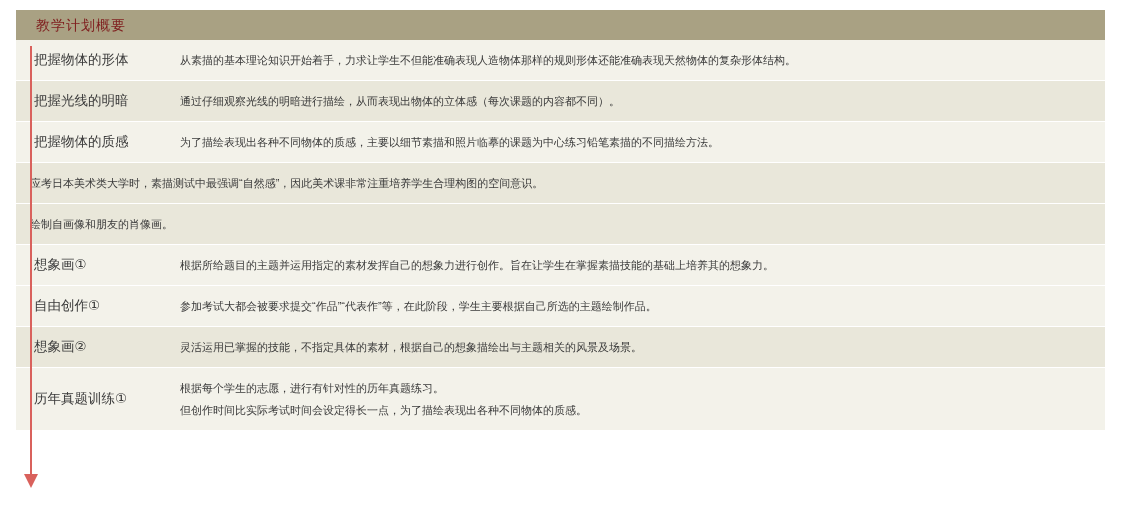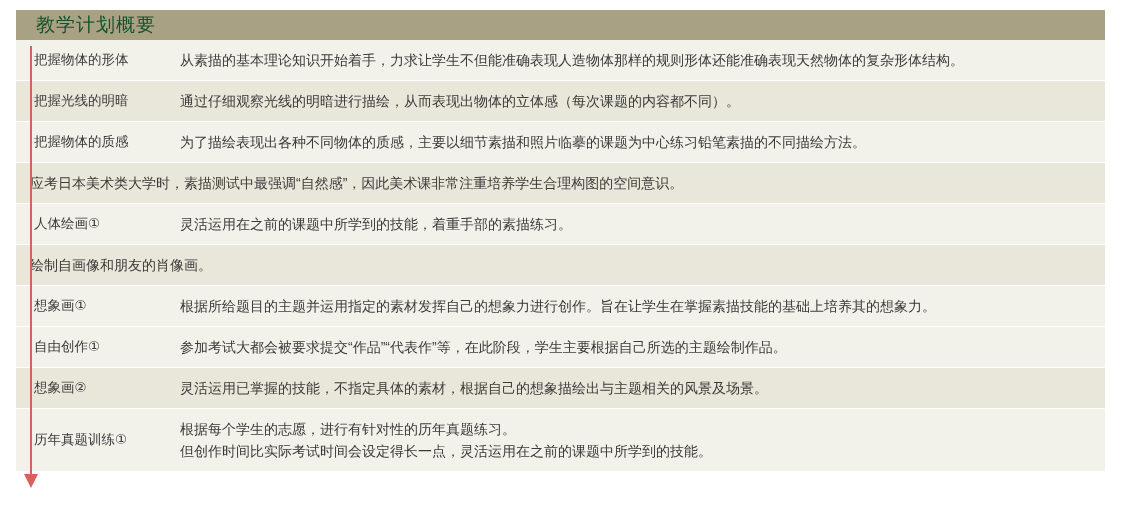--- a/index.html
+++ b/index.html
@@ -21,22 +21,22 @@
   }
   .table {
     position: absolute;
     left: 16px;
     top: 10px;
     width: 1089px;
   }
   .header-bar {
     height: 30px;
     background: #a9a183;
-    color: #14532d;
-    font-size: 19px;
+    color: #7f1d1d;
+    font-size: 14px;
     line-height: 30px;
     padding-left: 20px;
     letter-spacing: 1px;
   }
   .row {
     display: flex;
     align-items: stretch;
     border-bottom: 1px solid #ffffff;
   }
   .row.odd  { background: #f3f2ea; }
@@ -47,21 +47,21 @@
     padding: 9px 10px 9px 18px;
     font-size: 13.5px;
     line-height: 20px;
     box-sizing: border-box;
     display: flex;
     align-items: center;
   }
   .cell-desc {
     flex: 1;
     padding: 9px 22px 9px 14px;
-    font-size: 14px;
+    font-size: 11px;
     line-height: 22px;
     box-sizing: border-box;
     display: flex;
     flex-direction: column;
     justify-content: center;
   }
   .cell-desc .line { white-space: nowrap; }
   .arrow {
     position: absolute;
     left: 24px;
@@ -113,26 +113,20 @@
           <div class="cell-title">把握物体的质感</div>
           <div class="cell-desc">
             <div class="line">为了描绘表现出各种不同物体的质感，主要以细节素描和照片临摹的课题为中心练习铅笔素描的不同描绘方法。</div>
           </div>
         </div>
         <div class="row even">
           <div class="cell-desc">
             <div class="line">应考日本美术类大学时，素描测试中最强调“自然感”，因此美术课非常注重培养学生合理构图的空间意识。</div>
           </div>
         </div>
-        <div class="row odd">
-          <div class="cell-title">人体绘画①</div>
-          <div class="cell-desc">
-            <div class="line">灵活运用在之前的课题中所学到的技能，着重手部的素描练习。</div>
-          </div>
-        </div>
         <div class="row even">
           <div class="cell-desc">
             <div class="line">绘制自画像和朋友的肖像画。</div>
           </div>
         </div>
         <div class="row odd">
           <div class="cell-title">想象画①</div>
           <div class="cell-desc">
             <div class="line">根据所给题目的主题并运用指定的素材发挥自己的想象力进行创作。旨在让学生在掌握素描技能的基础上培养其的想象力。</div>
           </div>
@@ -146,21 +140,21 @@
         <div class="row even">
           <div class="cell-title">想象画②</div>
           <div class="cell-desc">
             <div class="line">灵活运用已掌握的技能，不指定具体的素材，根据自己的想象描绘出与主题相关的风景及场景。</div>
           </div>
         </div>
         <div class="row odd">
           <div class="cell-title">历年真题训练①</div>
           <div class="cell-desc">
             <div class="line">根据每个学生的志愿，进行有针对性的历年真题练习。</div>
-            <div class="line">但创作时间比实际考试时间会设定得长一点，灵活运用在之前的课题中所学到的技能。</div>
+            <div class="line">但创作时间比实际考试时间会设定得长一点，为了描绘表现出各种不同物体的质感。</div>
           </div>
         </div>
       </div>
   </div>
 
   <div class="arrow">
     <div class="shaft"></div>
     <div class="head"></div>
   </div>
 

